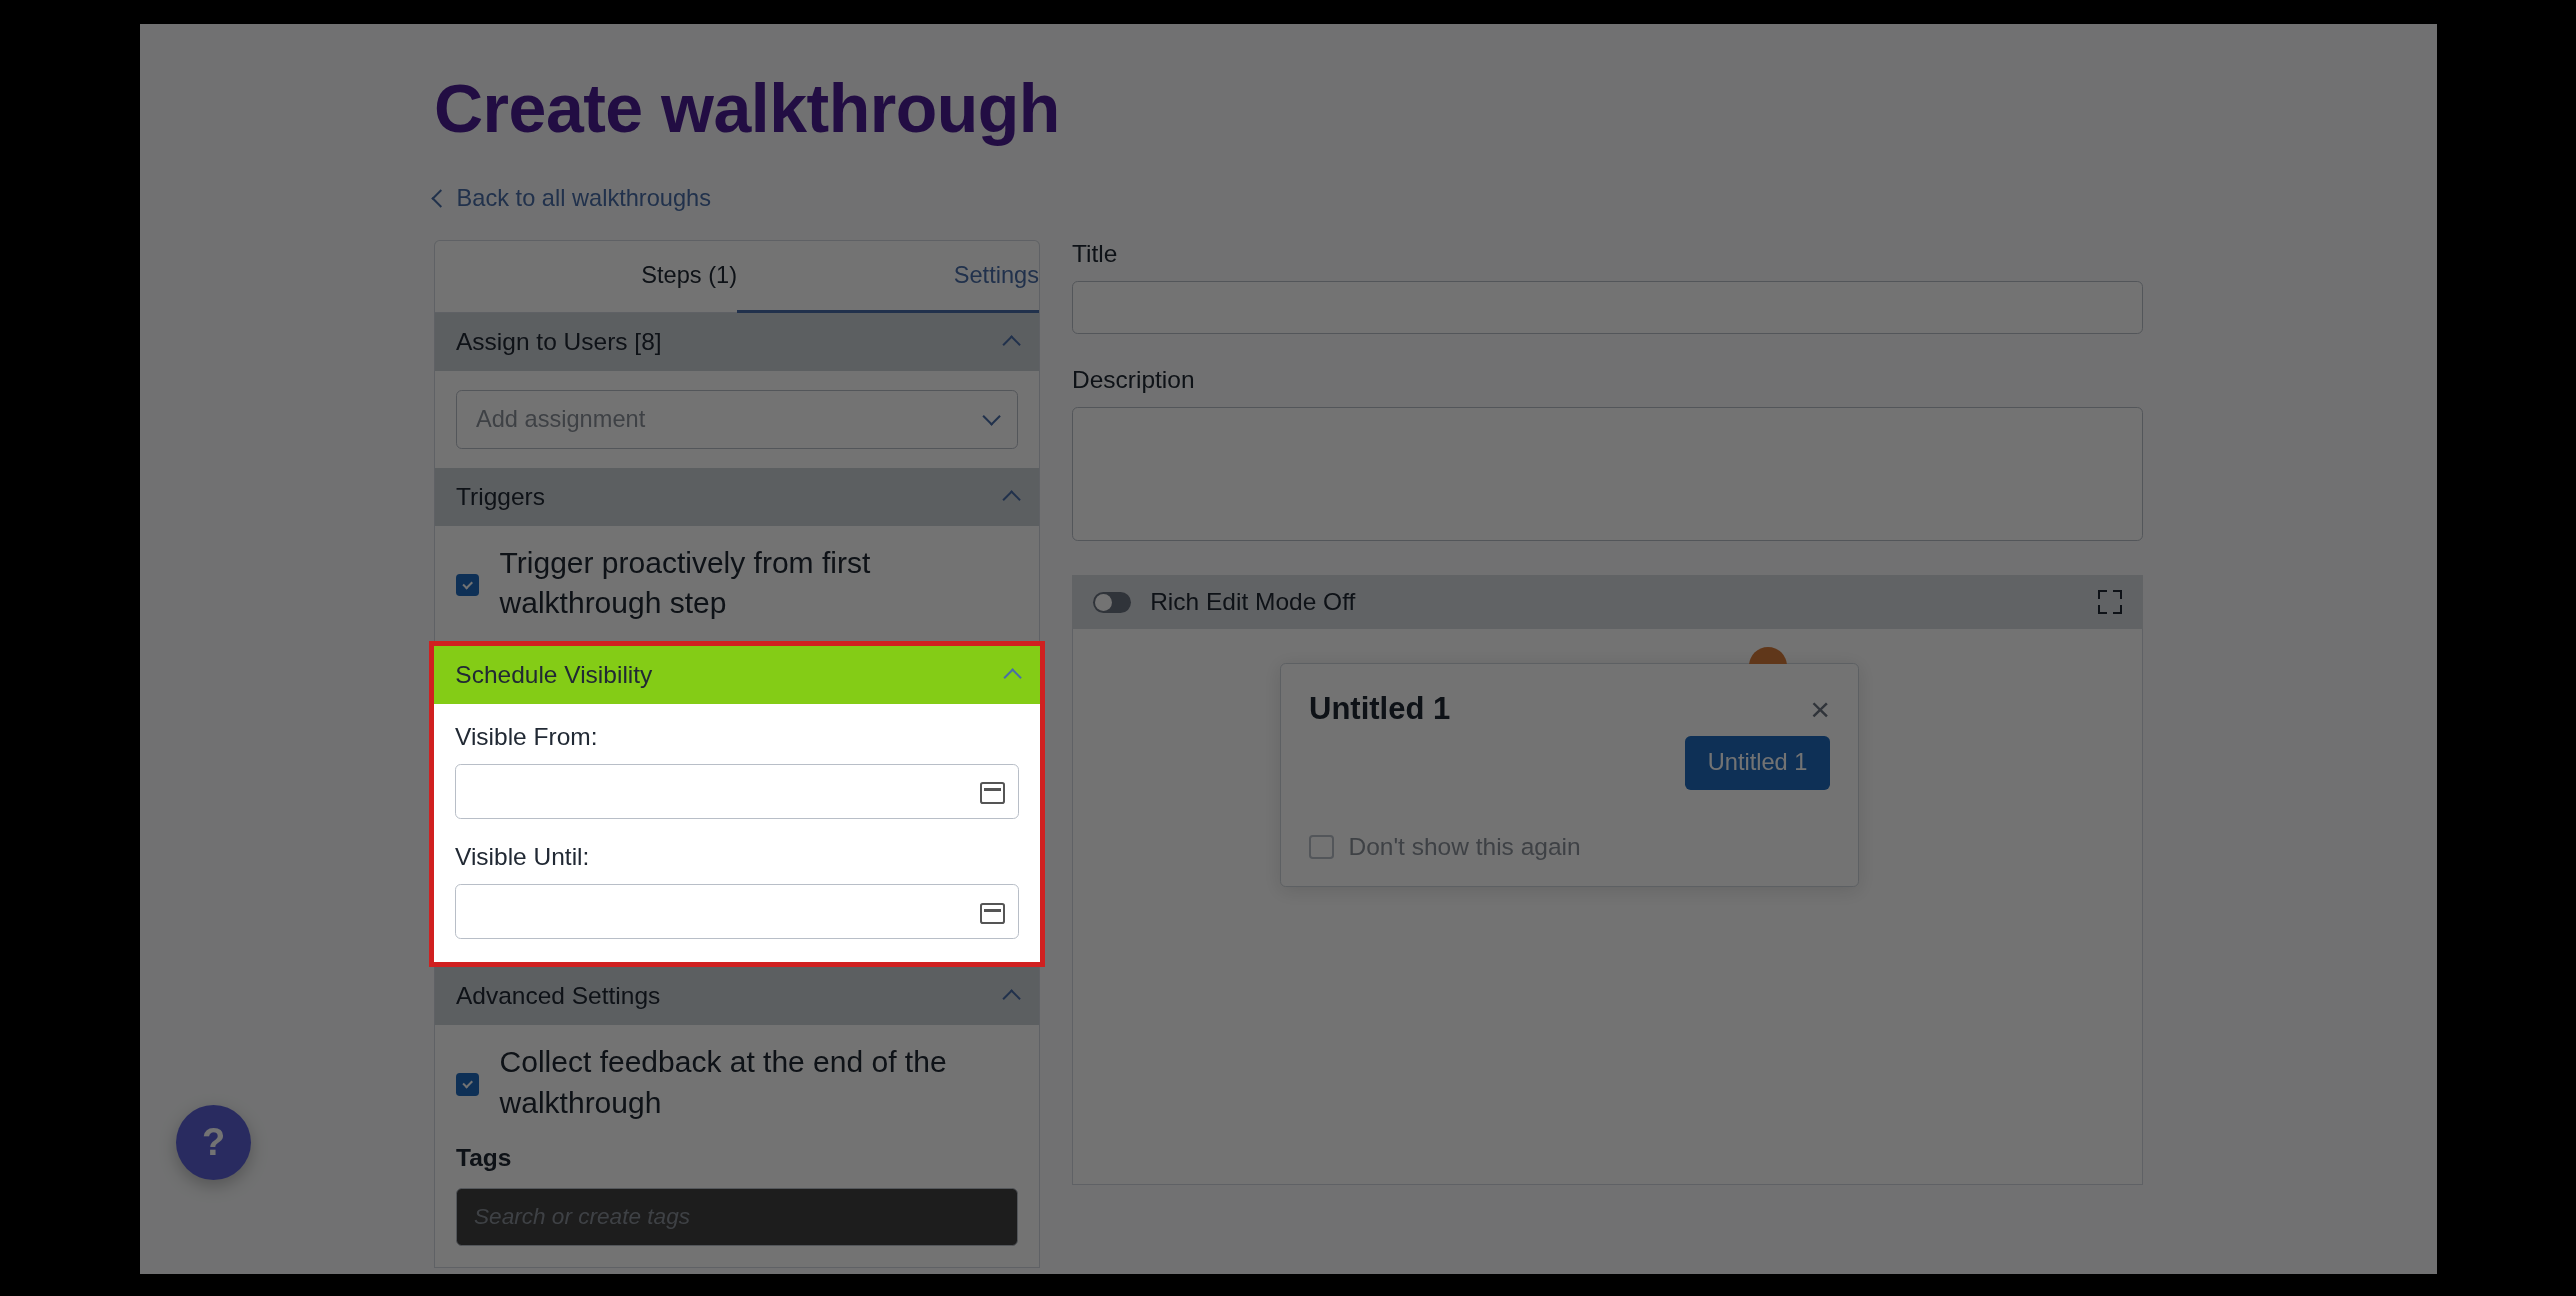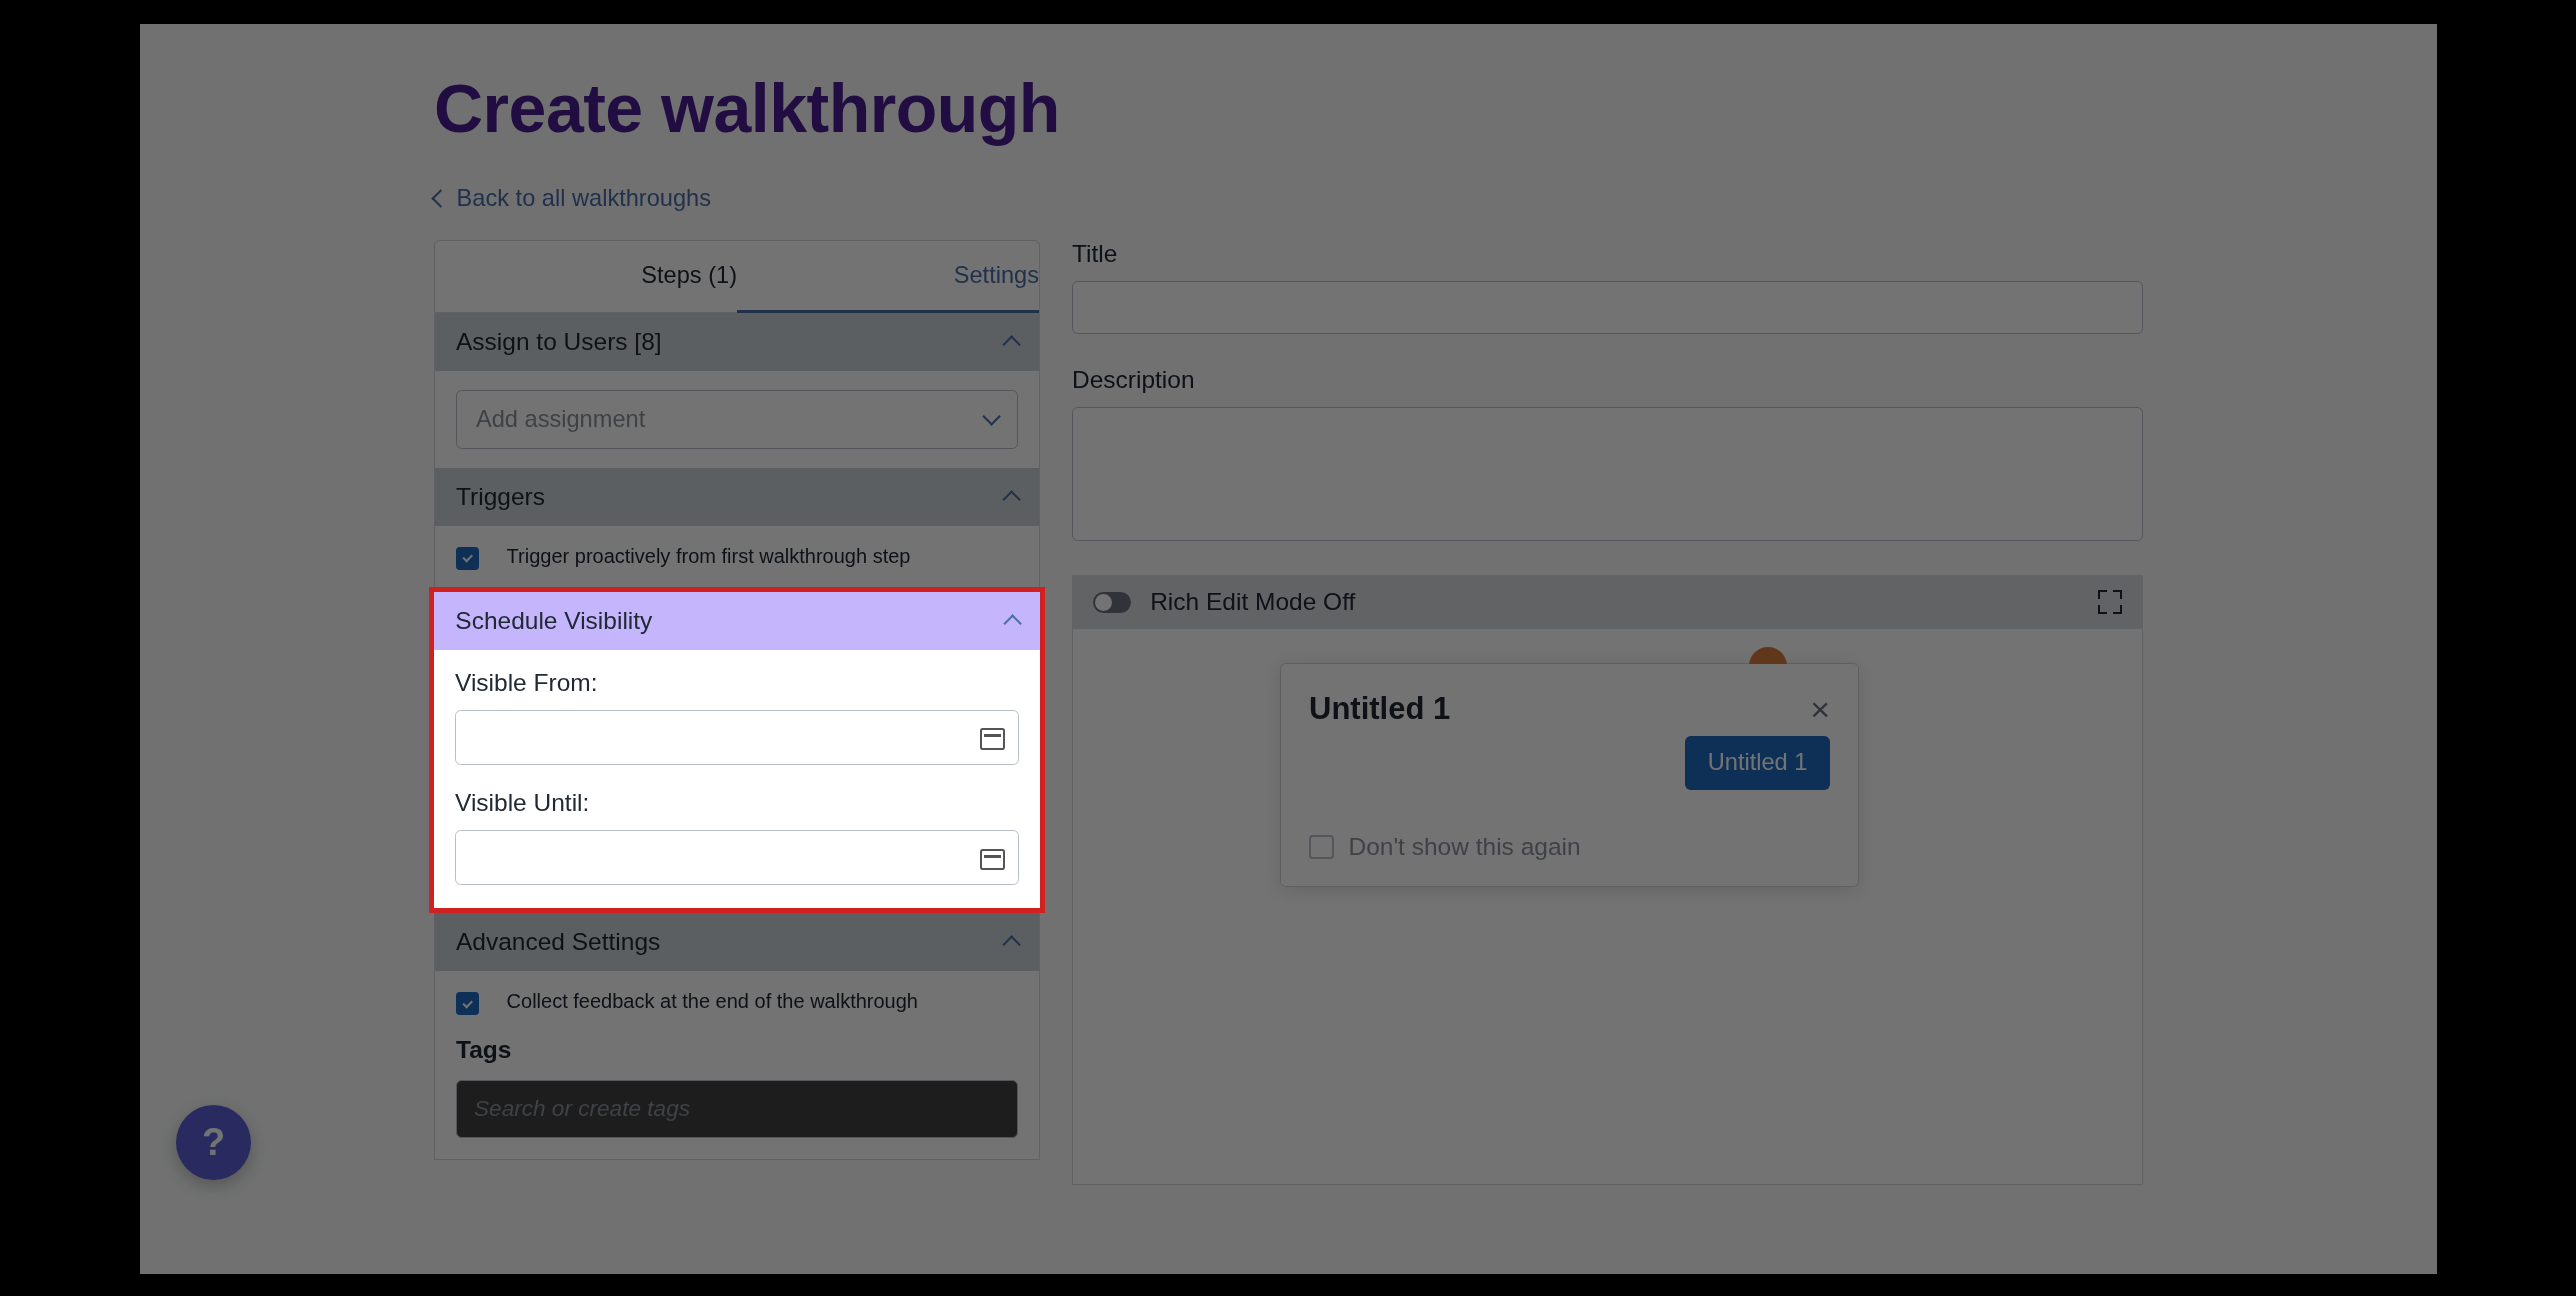--- a/index.html
+++ b/index.html
@@ -16,26 +16,26 @@
   .btn.ghost { background:#e9ecef; border:0.9px solid #e9ecef; }
   .maincols { display:flex; gap:32px; margin:0 294px; }
   .leftcol { width:606px; }
   .rightcol { flex:1; }
   .tabs { display:flex; border:0.9px solid #d3d8df; border-bottom:none; border-radius:5.7px 5.7px 0 0; overflow:hidden; background:#fff; }
   .tab { flex:1; text-align:right; padding:21px 0; font-size:23.6px; color:#4a6ea8; cursor:pointer; }
   .tab.active { border-bottom:3.8px solid #4a6ea8; }
   .tab.inactive { border-bottom:0.9px solid #d3d8df; color:#212934;}
   .panel { border:0.9px solid #d3d8df; border-top:none; }
   .sect-head { display:flex; justify-content:space-between; align-items:center; padding:15px 21px; background:#cdd2d8; color:#212934; font-size:24.5px; cursor:pointer; }
-  .sect-head.light { background:#c4b5fd;text-align:center; }
+  .sect-head.light { background:#84cc16;text-align:center; }
   .chev-up { width:13.2px; height:13.2px; border-left:2.8px solid #4a6ea8; border-top:2.8px solid #4a6ea8; transform:rotate(45deg); margin-top:5.7px; }
   .sect-body { padding:19px 21px; background:#fff; }
   .dd { display:flex; justify-content:space-between; align-items:center; border:0.9px solid #b8bec7; border-radius:5.7px; padding:15px 19px; color:#8b919a; font-size:23.6px; cursor:pointer; background:#fff;}
   .chev-down { width:13.2px; height:13.2px; border-right:2.8px solid #4a6ea8; border-bottom:2.8px solid #4a6ea8; transform:rotate(45deg); margin-bottom:5.7px; }
-  .chkrow { display:flex; gap:28px; align-items:flex-end; padding:17px 21px; background:#fff; font-size:20px; line-height:1.35; color:#212934;}
+  .chkrow { display:flex; gap:21px; align-items:center; padding:17px 21px; background:#fff; font-size:30px; line-height:1.35; color:#212934;}
   .chkbox { min-width:22.6px; height:22.6px; border-radius:3.8px; background:#1f6bbf; display:flex; align-items:center; justify-content:center; margin-top:3.8px;}
   .chkmark { width:9.4px; height:5.7px; border-left:2.8px solid #fff; border-bottom:2.8px solid #fff; transform:rotate(-45deg); margin-bottom:2.8px;}
   .schedule { border:5.7px solid #d02020; position:relative; z-index:5; background:#fff; margin-left:-5.7px; margin-right:-5.7px; padding:9.4px 5.7px;}
   .dateinp { display:flex; border:0.9px solid #b8bec7; border-radius:5.7px; height:55px; align-items:center; padding:0 13.2px; margin-top:13.2px; justify-content:flex-end; background:#fff;}
   .cal-icon { width:24.5px; height:24.5px; position:relative; }
   .cal-icon::before { content:""; position:absolute; inset:2.8px 0 0 0; border:2.4px solid #555; border-radius:2.8px;}
   .cal-icon::after { content:""; position:absolute; left:3.8px; right:3.8px; top:9.4px; height:2.4px; background:#555;}
   .lbl { font-size:24.5px; color:#212934; }
   .tagsinp { border:0.9px solid #b8bec7; border-radius:5.7px; padding:15px 17px; color:#8b919a; font-style:italic; font-size:22.6px; margin-top:16px; background:#404040;}
   .formlabel { font-size:24.5px; color:#212934; margin-bottom:13.2px; display:block; }

